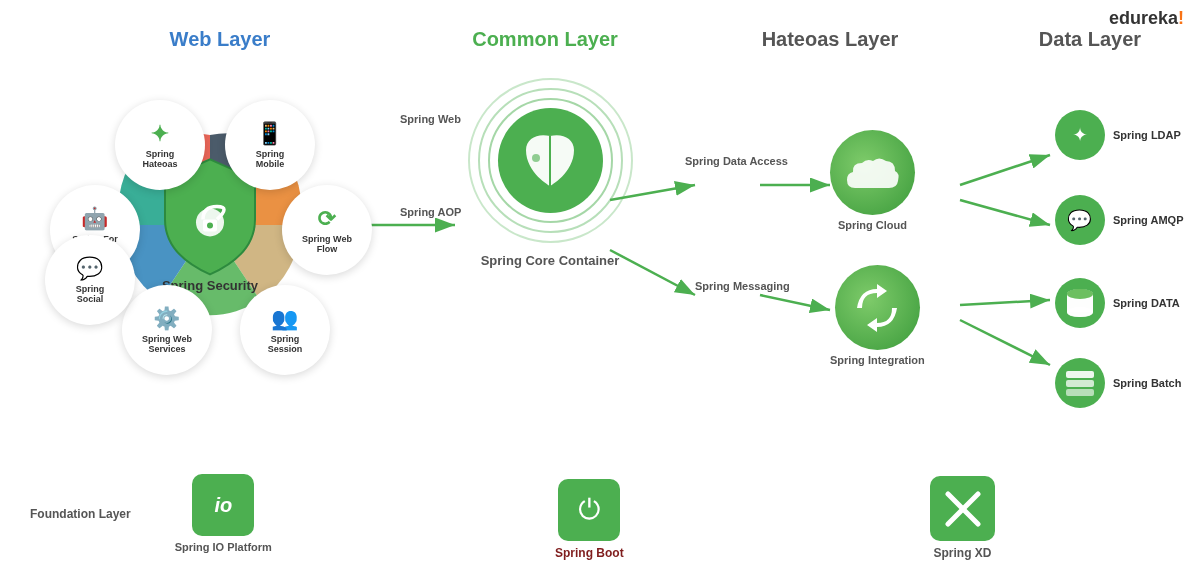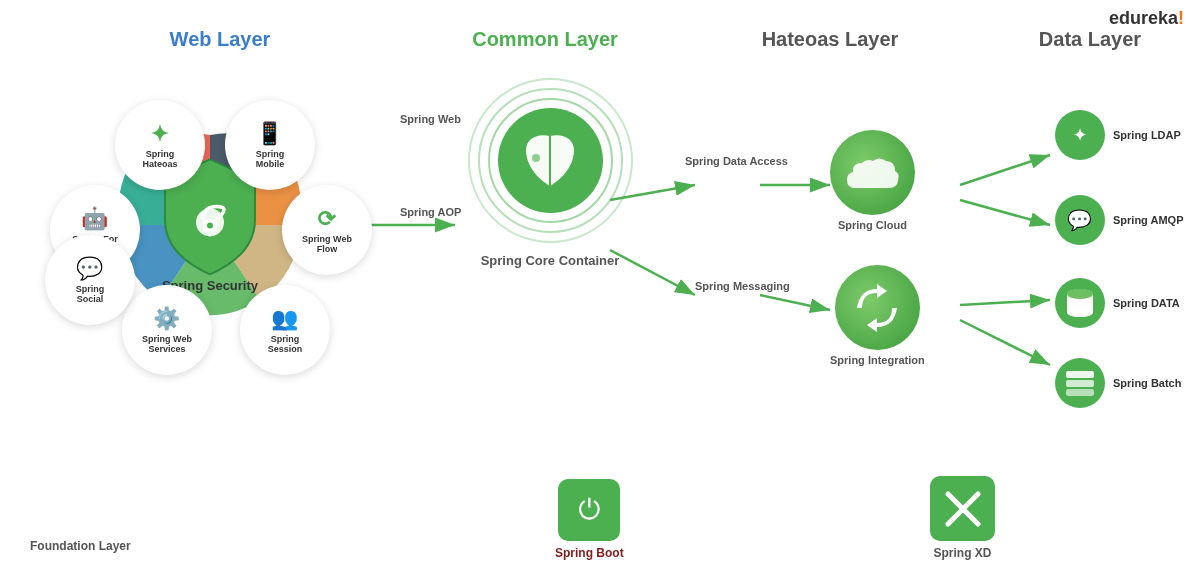--- a/index.html
+++ b/index.html
@@ -176,20 +176,26 @@
   </div>
 
   <div class="petal" style="top:165px;left:-15px;">
     <span class="petal-icon">💬</span>
     <span style="font-size:9px;font-weight:bold;">Spring<br>Social</span>
   </div>
 </div>
 
 <div style="position:absolute;bottom:25px;left:30px;display:flex;align-items:center;gap:44px;">
   <span style="font-size:12px;font-weight:bold;color:#555;">Foundation Layer</span>
+  <div style="display:flex;flex-direction:column;align-items:center;gap:5px;">
+    <div style="width:62px;height:62px;background:#4caf50;border-radius:10px;display:flex;align-items:center;justify-content:center;">
+      <span style="color:white;font-size:20px;font-weight:bold;font-style:italic;">io</span>
+    </div>
+    <span style="font-size:11px;font-weight:bold;color:#555;text-align:center;">Spring IO Platform</span>
+  </div>
 </div>
 
 <div style="position:absolute;top:68px;left:420px;width:260px;">
 
 
   <div style="position:relative;display:flex;flex-direction:column;align-items:center;margin-top:10px;">
 
     <div style="position:absolute;left:-20px;top:35px;font-size:11px;font-weight:bold;color:#555;text-align:right;">Spring Web</div>
 
     <div style="position:absolute;left:-20px;bottom:50px;font-size:11px;font-weight:bold;color:#555;text-align:right;">Spring AOP</div>

